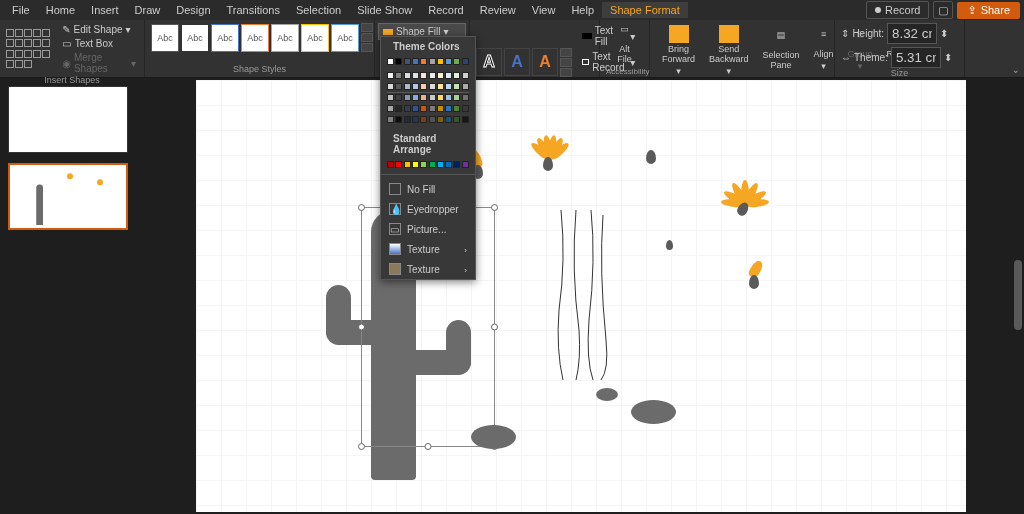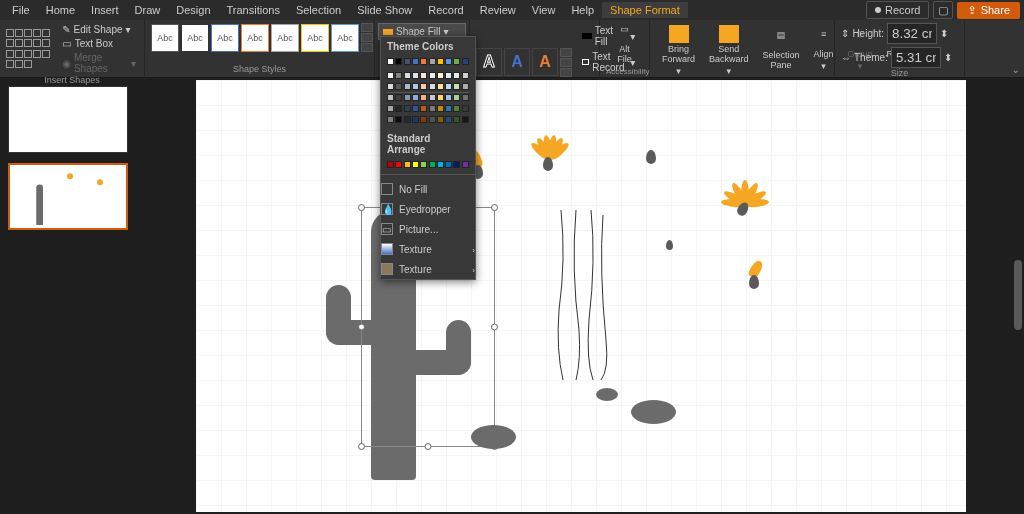--- a/index.html
+++ b/index.html
@@ -85,24 +85,24 @@
     .h-mr { right: -4px; top: 50%; transform: translateY(-50%); }
     
     .flower { position: absolute; }
     .petal { position: absolute; width: 8px; height: 24px; background: #f5a623; border-radius: 50% 50% 50% 50% / 60% 60% 40% 40%; transform-origin: bottom center; }
     .bud { position: absolute; width: 10px; height: 18px; background: #f5a623; border-radius: 50% 50% 30% 30%; }
     .teardrop { position: absolute; width: 10px; height: 14px; background: #5a5a5a; border-radius: 50% 50% 50% 50% / 60% 60% 40% 40%; }
     .rock { position: absolute; background: #6b6b6b; border-radius: 50%; }
     
     
     .color-dropdown { position: absolute; left: 380px; top: 36px; width: 96px; background: #383838; border: 1px solid #555; box-shadow: 0 2px 8px rgba(0,0,0,0.5); z-index: 100; font-size: 10px; }
-    .dd-header { padding: 4px 6px; color: #ccc; font-weight: bold; }
+    .dd-header { padding: 4px 12px; color: #ccc; font-weight: bold; }
     .color-grid { display: grid; grid-template-columns: repeat(10, 1fr); gap: 1px; padding: 2px 6px; }
     .color-cell { width: 7px; height: 7px; border: 1px solid #222; }
-    .dd-item { padding: 4px 0; display: flex; align-items: flex-end; gap: 6px; color: #ccc; }
+    .dd-item { padding: 4px 8px; display: flex; align-items: flex-end; gap: 6px; color: #ccc; }
     .dd-icon { width: 12px; height: 12px; border: 1px solid #888; }
     .arrow-r { margin-left: auto; font-size: 8px; }
     
     .color-dropdown::before { content: ''; position: absolute; top: 55px; left: 6px; right: 6px; height: 1px; background: #555; }
     
     .scrollbar-v { position: absolute; right: 2px; top: 80px; bottom: 2px; width: 10px; }
     .scroll-thumb { position: absolute; right: 0; top: 180px; width: 8px; height: 70px; background: #5a5a5a; border-radius: 4px; }
   </style>
 </head>
 <body>

